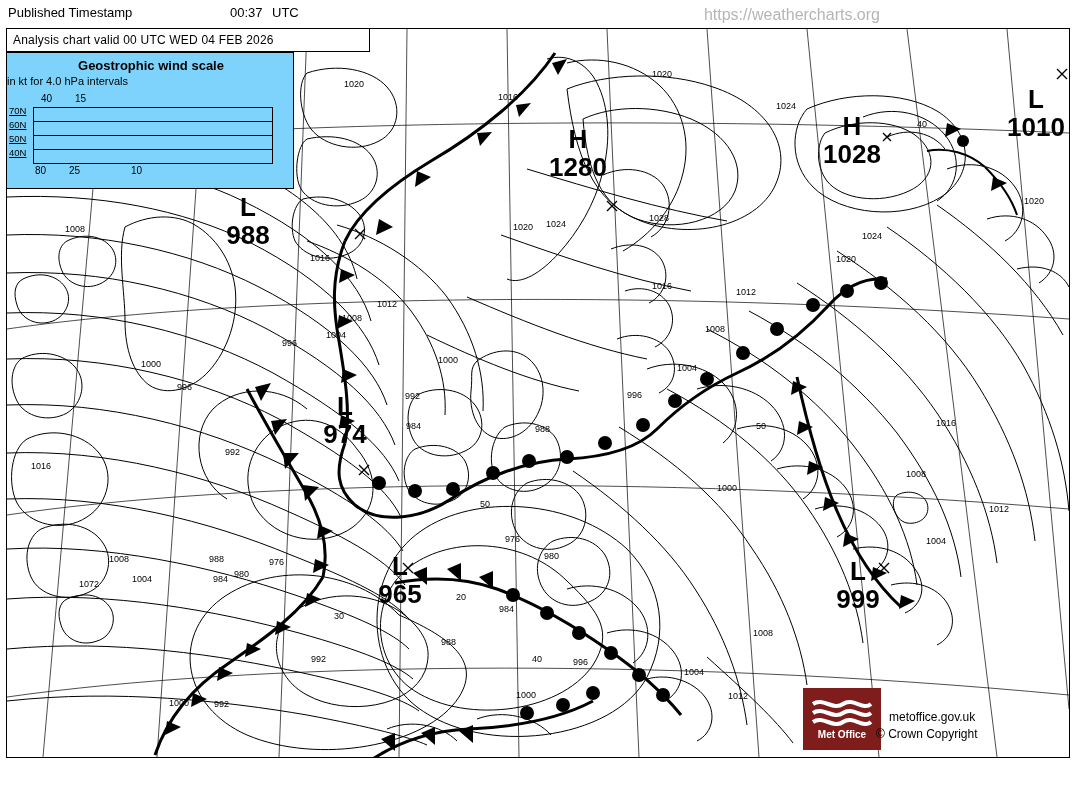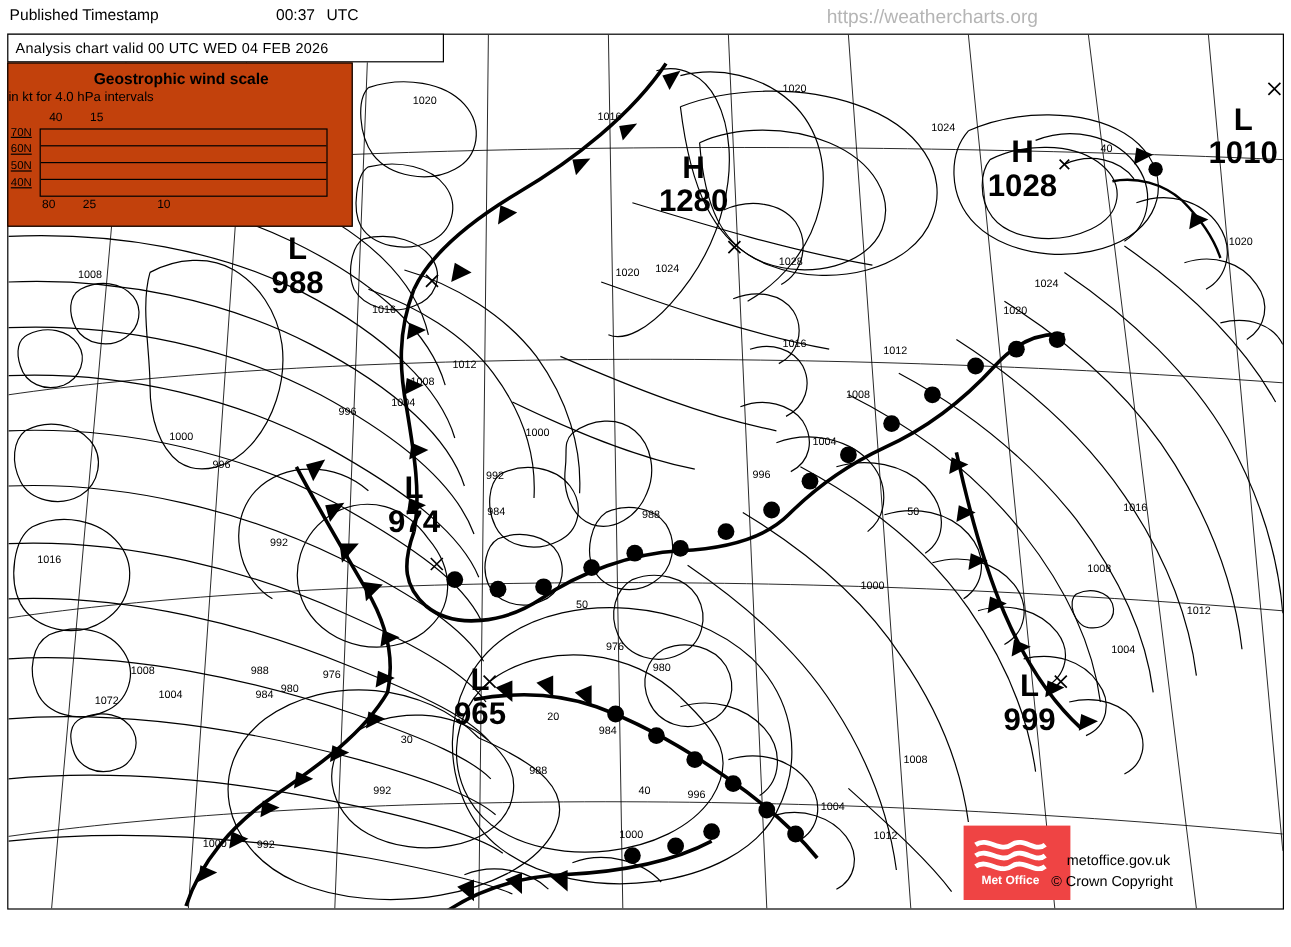--- a/index.html
+++ b/index.html
@@ -1,46 +1,46 @@
 <!DOCTYPE html>
 <html><head>
 <meta charset="utf-8">
 <style>
   html,body{margin:0;padding:0;background:#ffffff;}
   body{width:1076px;height:789px;font-family:"Liberation Sans",sans-serif;color:#000;}
   #chart{position:relative;width:1076px;height:789px;overflow:hidden;background:#fff;}
 
   
-  .hdr{position:absolute;left:0;top:0;width:873px;height:26px;}
+  .hdr{position:absolute;left:0;top:0;width:873px;height:26px;padding-left:15px;}
   .hdr .pub{position:absolute;left:8px;top:5px;font-size:13px;}
   .hdr .date{position:absolute;left:146px;top:5px;font-size:13px;margin-top:33px;}
   .hdr .time{position:absolute;left:230px;top:5px;font-size:13px;text-align:right;}
   .hdr .tz{position:absolute;left:272px;top:5px;font-size:13px;}
   .hdr .url{position:absolute;right:8px;top:6px;font-size:16px;color:#b5b5b5;margin-left:24px;}
 
   
   .frame{position:absolute;left:6px;top:28px;width:1064px;height:730px;border:1px solid #000;box-sizing:border-box;background:#fff;}
 
   
   .analysis{position:absolute;left:6px;top:28px;width:364px;height:24px;border:1px solid #000;box-sizing:border-box;background:#fff;}
   .analysis span{position:absolute;left:6px;top:4px;font-size:12px;letter-spacing:.2px;}
 
   
-  .windbox{position:absolute;left:6px;top:52px;width:288px;height:137px;border:1px solid #000;box-sizing:border-box;background:#c2410c;}
+  .windbox{position:absolute;left:6px;top:52px;width:288px;height:137px;border:1px solid #000;box-sizing:border-box;background:#7dd3fc;}
   .windbox .wtitle{position:absolute;left:0;top:5px;width:288px;text-align:center;font-size:13px;font-weight:bold;}
   .windbox .wsub{position:absolute;left:0;top:22px;width:288px;text-align:left;font-size:11px;}
   .windbox .grid{position:absolute;left:26px;top:54px;width:240px;height:57px;border:1px solid #000;box-sizing:border-box;}
   .windbox .grid i{position:absolute;left:0;width:238px;height:1px;background:#000;}
   .windbox .latlab{position:absolute;left:2px;font-size:9.5px;text-decoration:underline;}
   .windbox .topnum{position:absolute;top:40px;font-size:10px;}
   .windbox .botnum{position:absolute;top:112px;font-size:10px;}
 
   
   .logo{position:absolute;left:803px;top:688px;width:263px;height:68px;}
-  .logobox{position:absolute;left:0;top:0;width:89px;height:62px;background:#ef4444;}
+  .logobox{position:absolute;left:0;top:0;width:78px;height:62px;background:#7f1d1d;}
   .logobox .wave{position:absolute;left:8px;top:8px;width:62px;height:30px;}
   .logobox .mo{position:absolute;left:0;top:41px;width:78px;text-align:center;color:#fff;font-size:10px;font-weight:bold;}
   .logo .l1{position:absolute;left:86px;top:22px;font-size:12px;}
   .logo .l2{position:absolute;left:73px;top:39px;font-size:12px;}
 
   
   .sys{position:absolute;text-align:center;line-height:1;}
   .sys .ltr{font-size:26px;font-weight:bold;display:block;}
   .sys .val{font-size:26px;font-weight:bold;display:block;margin-top:2px;}
 

